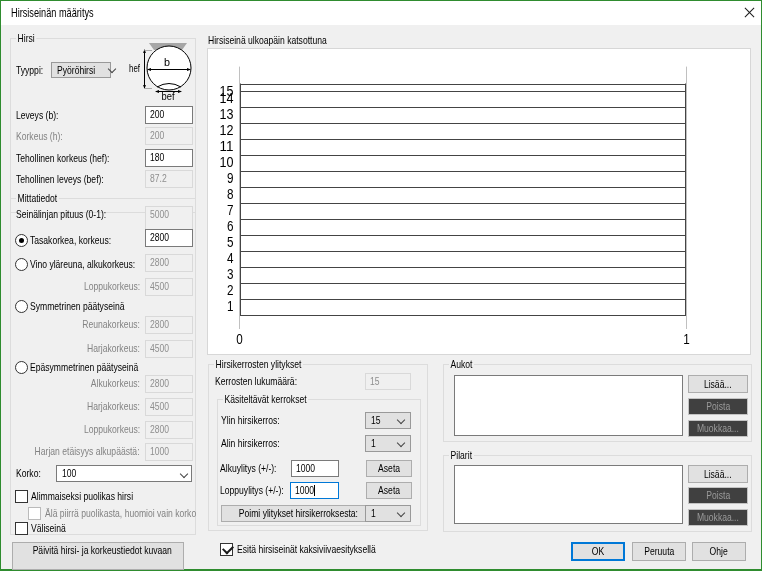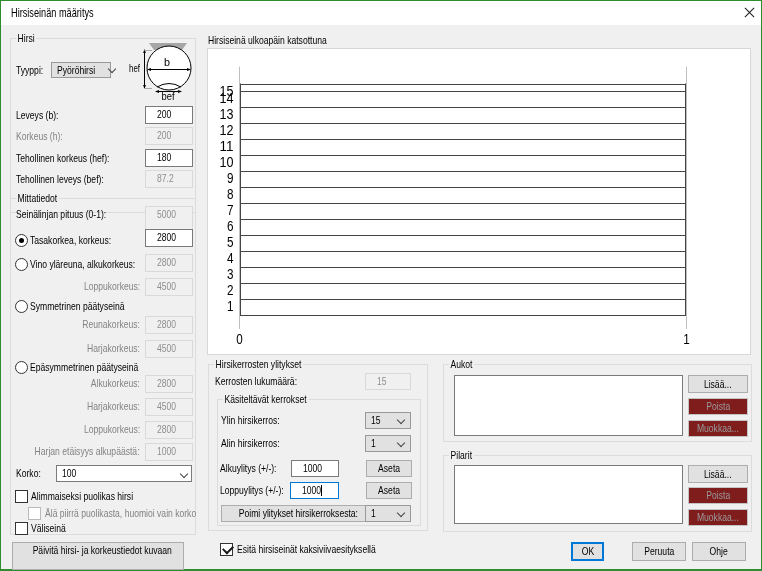--- a/index.html
+++ b/index.html
@@ -8,25 +8,25 @@
 .title span{position:absolute;left:10px;top:4px;font-size:13.5px;transform:scaleX(.68);transform-origin:0 50%;white-space:nowrap}
 .xbtn{position:absolute;left:745px;top:8px;width:9px;height:9px}
 .xbtn i{position:absolute;left:-2px;top:4px;width:13px;height:1px;background:#1a1a1a}
 .xbtn i.a{transform:rotate(45deg)}
 .xbtn i.b{transform:rotate(-45deg)}
 .grp{position:absolute;border:1px solid #dcdcdc}
 .grp>b{position:absolute;top:-7px;left:5px;background:#f0f0f0;font-weight:normal;padding:0 2px;white-space:nowrap;line-height:13px;transform:scaleX(.78);transform-origin:0 50%}
 .lab{position:absolute;white-space:nowrap;line-height:13px;transform:scaleX(.78);transform-origin:0 50%}
 .lab.r{transform-origin:100% 50%;text-align:right}
 .dt{color:#838383}
-.edit{position:absolute;background:#fff;border:1px solid #7a7a7a;padding-left:11px;line-height:15px}
+.edit{position:absolute;background:#fff;border:1px solid #7a7a7a;padding-left:4px;line-height:15px}
 .edit .t{display:inline-block;transform:scaleX(.78);transform-origin:0 50%;white-space:nowrap}
 .edit.d{background:#f0f0f0;border-color:#d9d9d9;color:#8e8e8e}
 .btn{position:absolute;background:#e1e1e1;border:1px solid #adadad;text-align:center}
-.btn.d{background:#7f1d1d;border-color:#c3c3c3;color:#9a9a9a}
+.btn.d{background:#404040;border-color:#c3c3c3;color:#9a9a9a}
 .btn .t{display:inline-block;transform:scaleX(.78);transform-origin:50% 50%;white-space:nowrap}
 .cbo{position:absolute;background:#e1e1e1;border:1px solid #999;padding-left:5px;line-height:14px}
 .cbo.w{background:#fff;border-color:#7a7a7a}
 .cbo .t{display:inline-block;transform:scaleX(.78);transform-origin:0 50%;white-space:nowrap}
 .chev{position:absolute;width:6px;height:6px;border-right:1px solid #444;border-bottom:1px solid #444;transform:rotate(45deg)}
 .list{position:absolute;background:#fff;border:1px solid #7a7a7a}
 .radio{position:absolute;width:13px;height:13px;border:1px solid #333;border-radius:50%;background:#fff}
 .radio.on:after{content:"";position:absolute;left:3px;top:3px;width:5px;height:5px;border-radius:50%;background:#000}
 .chk{position:absolute;width:13px;height:13px;border:1px solid #333;background:#fff}
 .chk.d{border-color:#bababa}
@@ -195,15 +195,15 @@
 <div class="btn d" style="left:688px;top:420px;width:60px;height:17px;line-height:15px"><span class="t">Muokkaa...</span></div>
 
 <div class="grp" style="left:443px;top:455px;width:309px;height:77px">
     <b>Pilarit</b>
   </div>
 <div class="list" style="left:454px;top:465px;width:229px;height:59px"></div>
 <div class="btn" style="left:688px;top:465px;width:60px;height:18px;line-height:16px"><span class="t">Lisää...</span></div>
 <div class="btn d" style="left:688px;top:487px;width:60px;height:17px;line-height:15px"><span class="t">Poista</span></div>
 <div class="btn d" style="left:688px;top:509px;width:60px;height:17px;line-height:15px"><span class="t">Muokkaa...</span></div>
 
-<div class="btn" style="left:571px;top:542px;width:33px;height:19px;line-height:15px;border:2px solid #0078d7"><span class="t">OK</span></div>
+<div class="btn" style="left:571px;top:542px;width:54px;height:19px;line-height:15px;border:2px solid #0078d7"><span class="t">OK</span></div>
 <div class="btn" style="left:632px;top:542px;width:54px;height:19px;line-height:17px"><span class="t">Peruuta</span></div>
 <div class="btn" style="left:692px;top:542px;width:54px;height:19px;line-height:17px"><span class="t">Ohje</span></div>
 
 </body></html>

